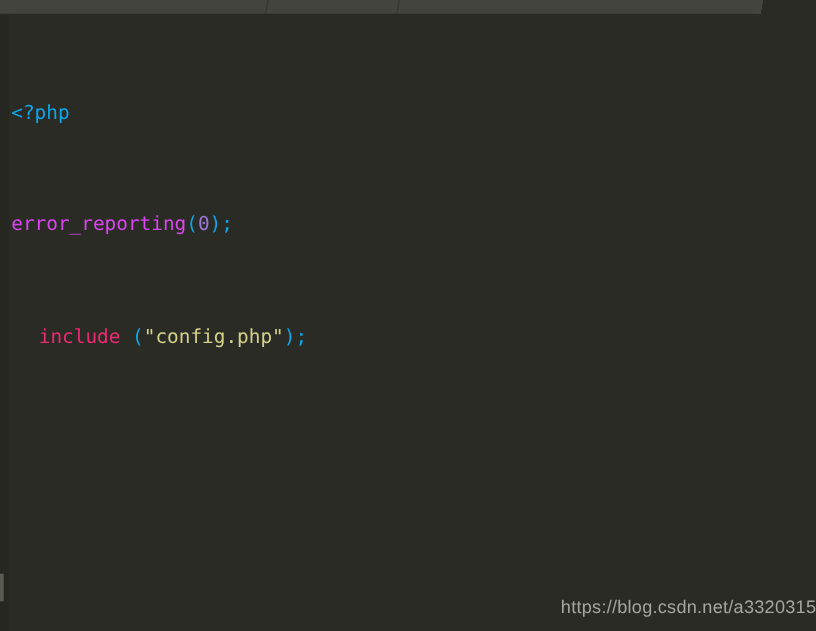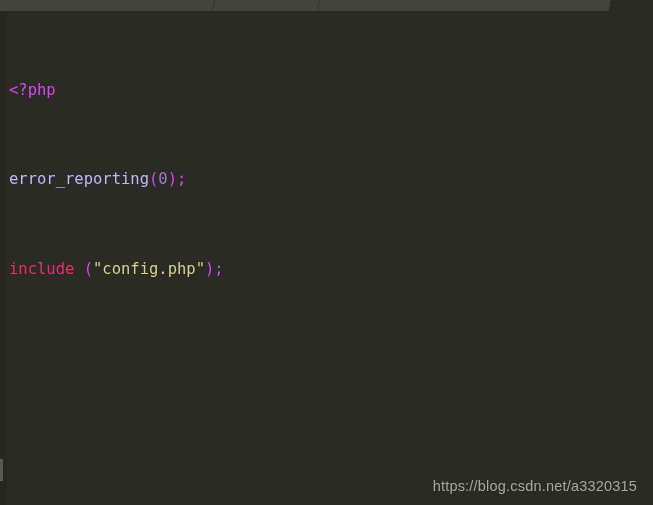--- a/index.html
+++ b/index.html
@@ -78,32 +78,32 @@
     line-height: 22.35px;
     white-space: pre;
     letter-spacing: 0px;
   }
   .line {
     height: 22.35px;
     white-space: pre;
   }
 
   
-  .plain   { color: #d946ef; text-align: center; }
-  .kw      { color: #ec2a72; }
-  .fn      { color: #c4b5fd; }
+  .plain   { color: #0ea5e9; text-align: center; }
+  .kw      { color: #ec2a72; margin-left: 22px; }
+  .fn      { color: #d946ef; }
   .str     { color: #d4d18a; }
   .num     { color: #9a78d8; }
   .op      { color: #ec2a72; }
   .sigil   { color: #e8845a; }
 
   
   .watermark {
     position: absolute;
-    right: 16px;
+    right: 0;
     bottom: 11px;
     color: #a6a6a0;
     font-family: "Liberation Sans", sans-serif;
     font-size: 14.5px;
     letter-spacing: 0.2px;
     white-space: nowrap;
   }
 </style>
 </head>
 <body>

